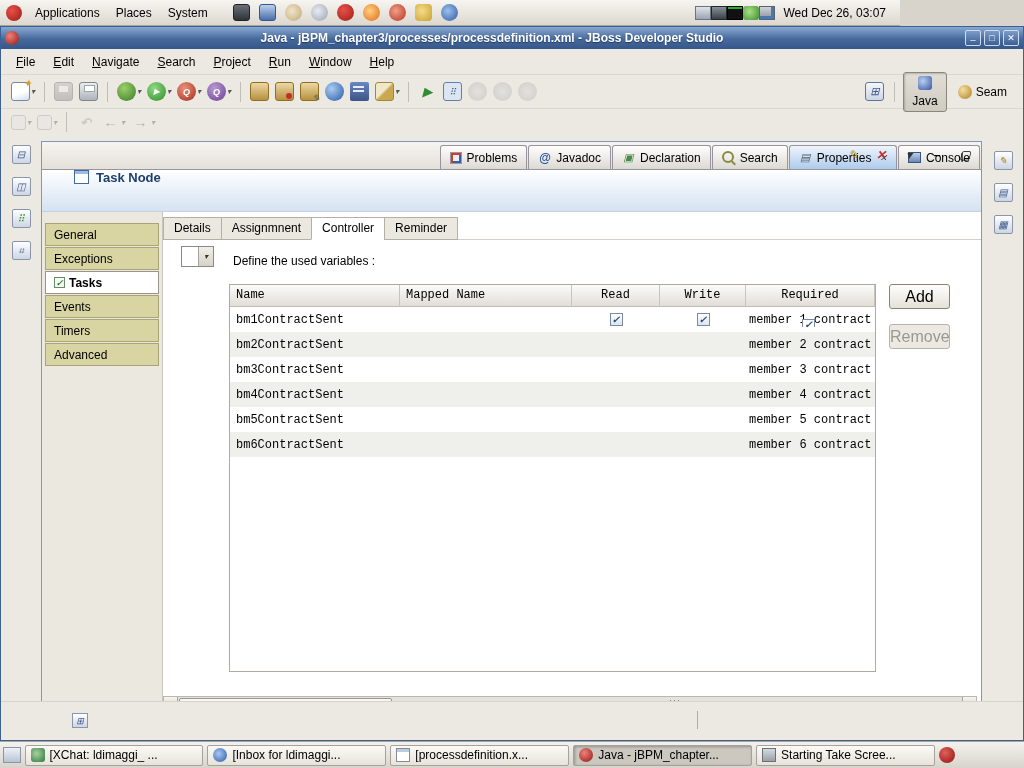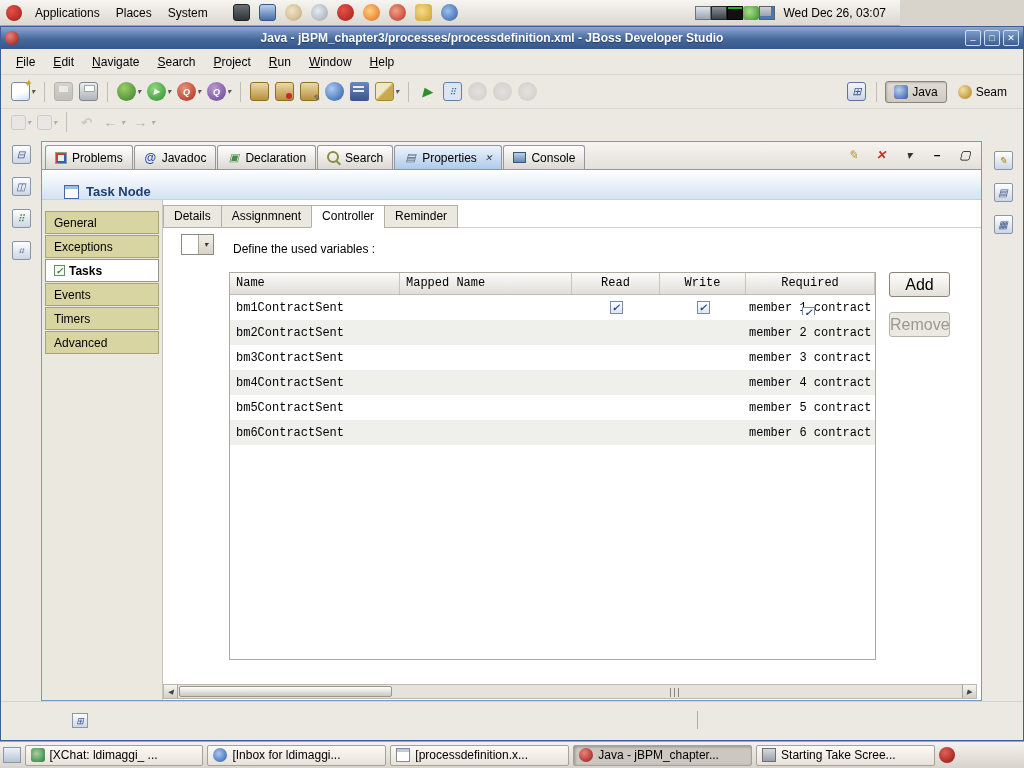--- a/index.html
+++ b/index.html
@@ -94,40 +94,40 @@
   .i-gray,.i-gray2,.i-gray3{background:radial-gradient(#d6d6d6,#a4a4a4);border-radius:50%;}
   .i-persp{background:linear-gradient(#f4f7fb,#ccd6e4);border:1px solid #60749c;}
   .i-persp::after{content:"⊞";color:#40588c;font-size:11px;}
   .i-ann,.i-mark{background:#e2e6ee;border:1px solid #98a0b0;width:15px;height:15px;}
   .i-lastedit::after{content:"↶";color:#b8a020;font-weight:bold;font-size:13px;}
   .i-back::after{content:"←";color:#3858a0;font-weight:bold;font-size:14px;}
   .i-fwd::after{content:"→";color:#3858a0;font-weight:bold;font-size:14px;}
   .persp-bar{margin-left:auto;display:flex;align-items:center;gap:3px;}
   .persp-btn{display:flex;align-items:center;gap:4px;padding:3px 8px;border-radius:3px;}
   .persp-btn.active{border:1px solid #8a867c;background:linear-gradient(#e2ded6,#cfcbc1);
-    box-shadow:inset 1px 1px 2px rgba(0,0,0,.2);}
+    box-shadow:inset 1px 1px 2px rgba(0,0,0,.2);flex-direction:column;}
   .pi{width:14px;height:14px;display:inline-block;}
   .pi-java{background:radial-gradient(circle at 35% 35%,#b8d0f0,#3655a4);border-radius:3px;}
   .pi-seam{background:radial-gradient(circle at 35% 35%,#f2e0a0,#b07e20);border-radius:50%;}
 
   
   .fastview-left{position:absolute;left:5px;top:118px;width:30px;}
   .fastview-right{position:absolute;right:5px;top:124px;width:30px;}
   .fv-icon{width:19px;height:19px;margin:0 auto 13px auto;border:1px solid #8a96a8;border-radius:2px;
     background:linear-gradient(#ffffff,#ccd6e4);display:flex;align-items:center;justify-content:center;
     font-size:10px;color:#40588c;}
   .fv1::after{content:"⊟";} .fv2::after{content:"◫";} .fv3::after{content:"⠿";color:#3e8e2e;}
   .fv4::after{content:"⌗";} .fv5::after{content:"✎";color:#b08020;} .fv6::after{content:"▤";}
   .fv7::after{content:"▦";}
 
   
   .view-area{position:absolute;left:40px;top:114px;width:941px;height:560px;
     border:1px solid #7e96c2;background:#fff;}
   .tabbar{height:28px;display:flex;align-items:flex-end;background:linear-gradient(#f6f4f0,#e4e1da);
-    border-bottom:1px solid #98949e;position:relative;padding-left:3px;}
+    border-bottom:1px solid #98949e;position:relative;padding-left:3px;justify-content:flex-end;}
   .tab{display:flex;align-items:center;gap:5px;height:24px;padding:0 9px;margin-right:1px;
     border:1px solid #98949e;border-bottom:none;border-radius:3px 3px 0 0;
     background:linear-gradient(#fefefe,#dcd9d2);white-space:nowrap;}
   .tab.active{background:linear-gradient(#eef4fc,#aecbec);}
   .ticon{width:13px;height:13px;display:inline-flex;align-items:center;justify-content:center;font-size:11px;}
   .t-problems{background:#eee;border:1px solid #999;box-shadow:inset 2px 2px 0 #c84038,inset -2px -2px 0 #3060b0;width:12px;height:12px;}
   .t-javadoc::after{content:"@";color:#2a52a0;font-weight:bold;font-size:12px;}
   .t-decl::after{content:"▣";color:#4a8a4a;}
   .t-search{position:relative;}
   .t-search::before{content:"";width:8px;height:8px;border:2px solid #8a8a40;border-radius:50%;position:absolute;left:0;top:0;}
@@ -138,22 +138,22 @@
   .tab-close::after{content:"✕";}
   .tabbar-controls{position:absolute;right:8px;top:5px;display:flex;align-items:center;gap:12px;}
   .tc{font-size:12px;display:inline-flex;align-items:center;justify-content:center;width:16px;height:16px;}
   .tc-pin::after{content:"✎";color:#b89020;}
   .tc-x::after{content:"✕";color:#c03028;font-weight:bold;}
   .tc-menu::after{content:"▾";color:#333;}
   .tc-min::after{content:"–";font-weight:bold;}
   .tc-max::after{content:"▢";}
 
   
-  .view-header{height:30px;background:linear-gradient(#feffff,#d4e2f2);border-bottom:1px solid #c6d2e2;
-    display:flex;align-items:flex-end;gap:7px;padding-left:22px;color:#1c3f6e;font-weight:bold;font-size:13px;}
+  .view-header{height:42px;background:linear-gradient(#feffff,#d4e2f2);border-bottom:1px solid #c6d2e2;
+    display:flex;align-items:flex-start;gap:7px;padding-left:32px;color:#1c3f6e;font-weight:bold;font-size:13px;}
   .hdr-icon{width:15px;height:14px;background:#fff;border:1px solid #4468a4;box-shadow:inset 0 3px 0 #9cbce0;}
 
   
   .view-body{position:relative;height:500px;background:#fff;overflow:hidden;}
   .side-strip{position:absolute;left:0;top:0;width:121px;height:100%;background:#ebe8e0;border-right:1px solid #cac6be;}
   .side-item{position:absolute;left:3px;width:114px;height:23px;background:#d8d5a2;border:1px solid #a8a478;
     display:flex;align-items:center;padding-left:8px;gap:4px;}
   .side-item.sel{background:#fff;font-weight:bold;border-color:#98948c;}
   .task-check{width:11px;height:11px;border:1px solid #6a8a6a;background:#f4faf4;display:inline-flex;
     align-items:center;justify-content:center;font-size:9px;color:#2a7a2a;}

